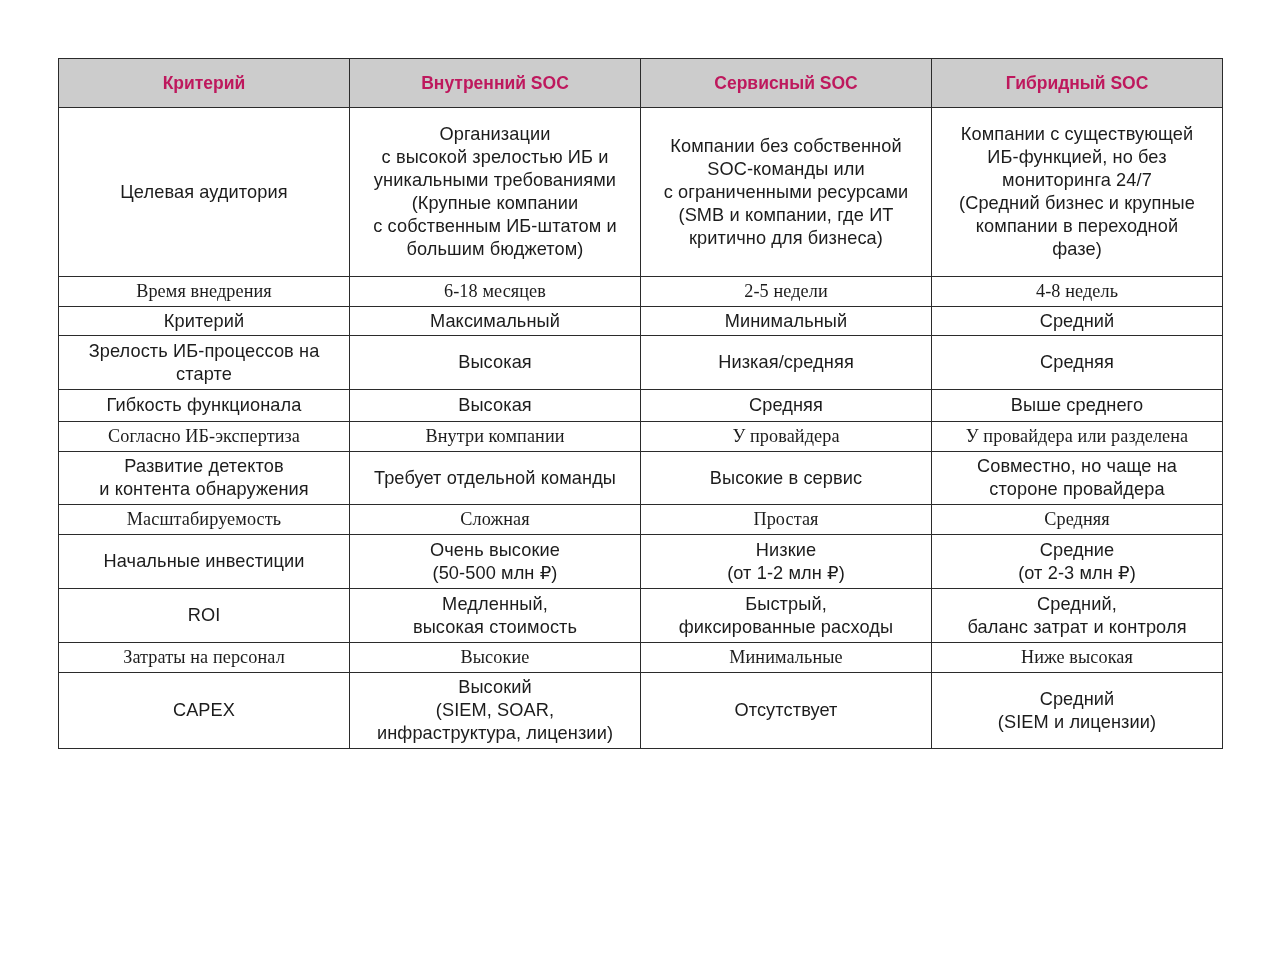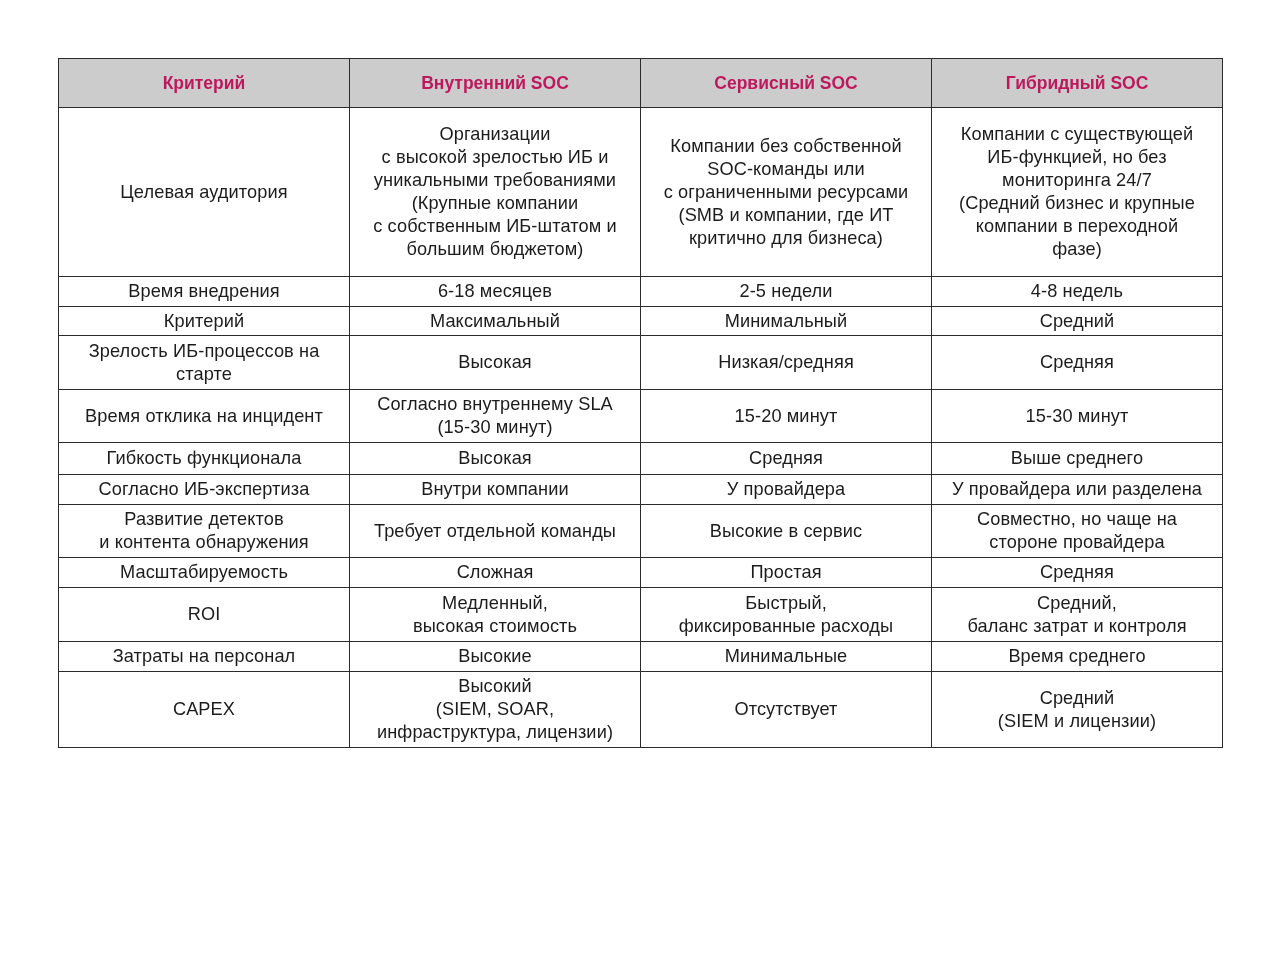--- a/index.html
+++ b/index.html
@@ -37,21 +37,21 @@
     }
     table.cmp th {
       background: #cccccc;
       font-weight: bold;
       font-size: 17.5px;
       height: 48px;
       color: #be185d;
     }
     table.cmp td { color: #1c1c1c; letter-spacing: 0.1px; }
     tr.h-170 td { height: 168px; }
-    tr.h-31  td { height: 29px; }
+    tr.h-31  td { height: 29px; font-family: Liberation Serif, serif; }
     tr.h-30  td { height: 28px; }
     tr.h-55  td { height: 53px; }
     tr.h-54  td { height: 52px; }
     tr.h-33  td { height: 31px; }
     tr.h-77  td { height: 75px; }
   </style>
 </head>
 <body>
 
 <div class="table-wrap">
@@ -103,27 +103,20 @@
         <td>Минимальный</td>
         <td>Средний</td>
       </tr>
       <tr class="h-55">
         <td>Зрелость ИБ-процессов на
 старте</td>
         <td>Высокая</td>
         <td>Низкая/средняя</td>
         <td>Средняя</td>
       </tr>
-      <tr class="h-54">
-        <td>Время отклика на инцидент</td>
-        <td>Согласно внутреннему SLA
-(15-30 минут)</td>
-        <td>15-20 минут</td>
-        <td>15-30 минут</td>
-      </tr>
       <tr class="h-33">
         <td>Гибкость функционала</td>
         <td>Высокая</td>
         <td>Средняя</td>
         <td>Выше среднего</td>
       </tr>
       <tr class="h-31">
         <td>Согласно ИБ-экспертиза</td>
         <td>Внутри компании</td>
         <td>У провайдера</td>
@@ -137,33 +130,42 @@
         <td>Совместно, но чаще на
 стороне провайдера</td>
       </tr>
       <tr class="h-31">
         <td>Масштабируемость</td>
         <td>Сложная</td>
         <td>Простая</td>
         <td>Средняя</td>
       </tr>
       <tr class="h-55">
+        <td>Начальные инвестиции</td>
+        <td>Очень высокие
+(50-500 млн ₽)</td>
+        <td>Низкие
+(от 1-2 млн ₽)</td>
+        <td>Средние
+(от 2-3 млн ₽)</td>
+      </tr>
+      <tr class="h-55">
         <td>ROI</td>
         <td>Медленный,
 высокая стоимость</td>
         <td>Быстрый,
 фиксированные расходы</td>
         <td>Средний,
 баланс затрат и контроля</td>
       </tr>
       <tr class="h-31">
         <td>Затраты на персонал</td>
         <td>Высокие</td>
         <td>Минимальные</td>
-        <td>Время среднего</td>
+        <td>Ниже высокая</td>
       </tr>
       <tr class="h-77">
         <td>CAPEX</td>
         <td>Высокий
 (SIEM, SOAR,
 инфраструктура, лицензии)</td>
         <td>Отсутствует</td>
         <td>Средний
 (SIEM и лицензии)</td>
       </tr>

